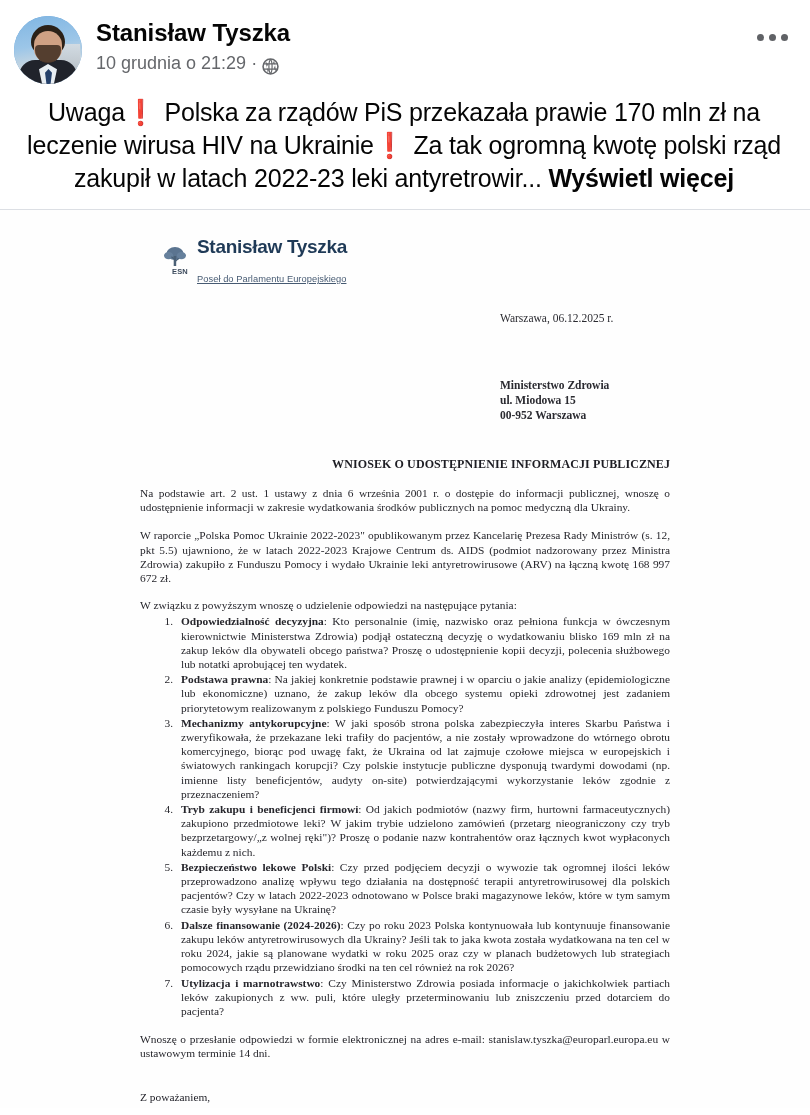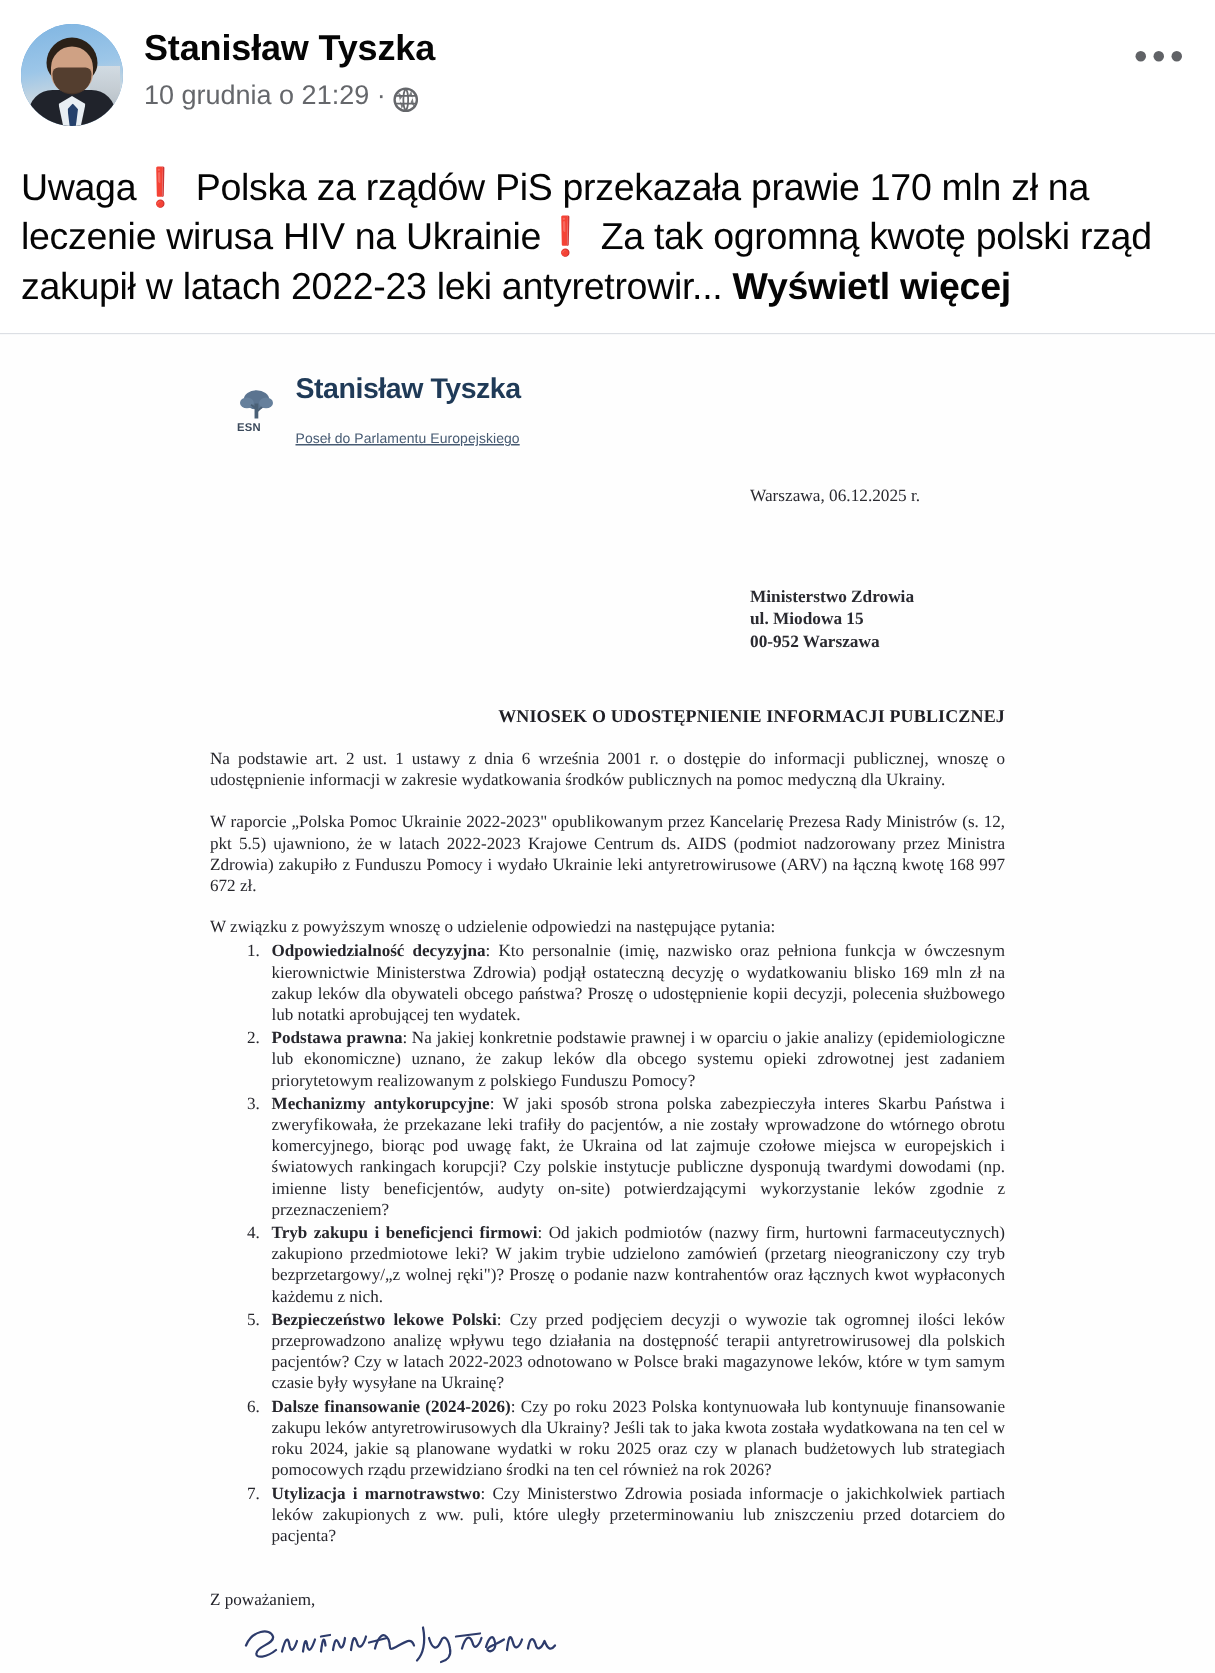--- a/index.html
+++ b/index.html
@@ -163,21 +163,22 @@
     display: block;
   }
 
   
   .post-text {
     padding: 0 16px 0 14px;
     font-size: 25px;
     line-height: 33px;
     color: #050505;
     letter-spacing: -0.2px;
-    margin-top: 13px;
+    margin-top: 0;
+    text-align: center;
   }
   .excl {
     color: #e8202a;
     font-weight: bold;
     padding: 0 1px;
   }
   .see-more {
     font-weight: bold;
     color: #050505;
     cursor: pointer;
@@ -212,21 +213,21 @@
     align-items: center;
     gap: 9px;
     margin-left: 18px;
     margin-bottom: 2px;
   }
   .esn-logo {
     width: 30px;
     flex: 0 0 30px;
     display: flex;
     flex-direction: column;
-    align-items: flex-start;
+    align-items: flex-end;
   }
   .esn-mark { display:block; }
   .esn-word {
     font-size: 7.5px;
     font-weight: bold;
     letter-spacing: .2px;
     color: #3c4a5c;
     line-height: 8px;
     margin-top: 1px;
   }
@@ -394,20 +395,21 @@
         <b>Bezpieczeństwo lekowe Polski</b><span>: Czy przed podjęciem decyzji o wywozie tak ogromnej ilości leków przeprowadzono analizę wpływu tego działania na dostępność terapii antyretrowirusowej dla polskich pacjentów? Czy w latach 2022-2023 odnotowano w Polsce braki magazynowe leków, które w tym samym czasie były wysyłane na Ukrainę?</span>
       </li>
       <li>
         <b>Dalsze finansowanie (2024-2026)</b><span>: Czy po roku 2023 Polska kontynuowała lub kontynuuje finansowanie zakupu leków antyretrowirusowych dla Ukrainy? Jeśli tak to jaka kwota została wydatkowana na ten cel w roku 2024, jakie są planowane wydatki w roku 2025 oraz czy w planach budżetowych lub strategiach pomocowych rządu przewidziano środki na ten cel również na rok 2026?</span>
       </li>
       <li>
         <b>Utylizacja i marnotrawstwo</b><span>: Czy Ministerstwo Zdrowia posiada informacje o jakichkolwiek partiach leków zakupionych z ww. puli, które uległy przeterminowaniu lub zniszczeniu przed dotarciem do pacjenta?</span>
       </li>
     </ol>
 
+    <div class="doc-serif doc-p">Wnoszę o przesłanie odpowiedzi w formie elektronicznej na adres e-mail: stanislaw.tyszka@europarl.europa.eu w ustawowym terminie 14 dni.</div>
 
     <div class="doc-serif closing">Z poważaniem,</div>
 
     <div class="signature">
       <svg width="250" height="34" viewBox="0 0 250 34" aria-hidden="true">
         <g fill="none" stroke="#2d3b6b" stroke-width="1.5" stroke-linecap="round" stroke-linejoin="round">
           <path d="M6 20 C10 10, 22 8, 24 14 C25 19, 14 20, 13 25 C12 29, 20 28, 26 23"></path>
           <path d="M30 24 C32 16, 34 13, 35 20 C36 25, 38 23, 40 17"></path>
           <path d="M44 24 C45 17, 46 14, 47 21 C48 25, 50 22, 52 16"></path>
           <path d="M56 24 C57 16, 58 13, 59 20"></path>

